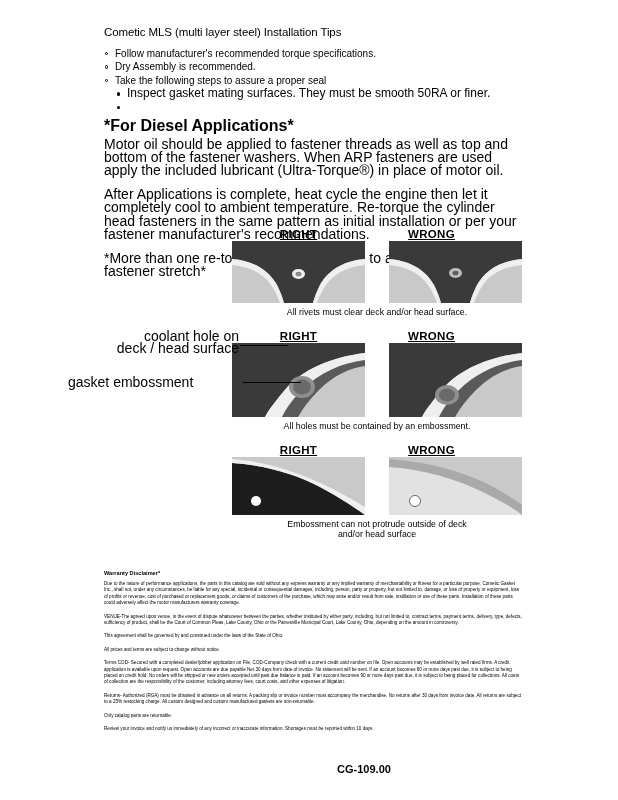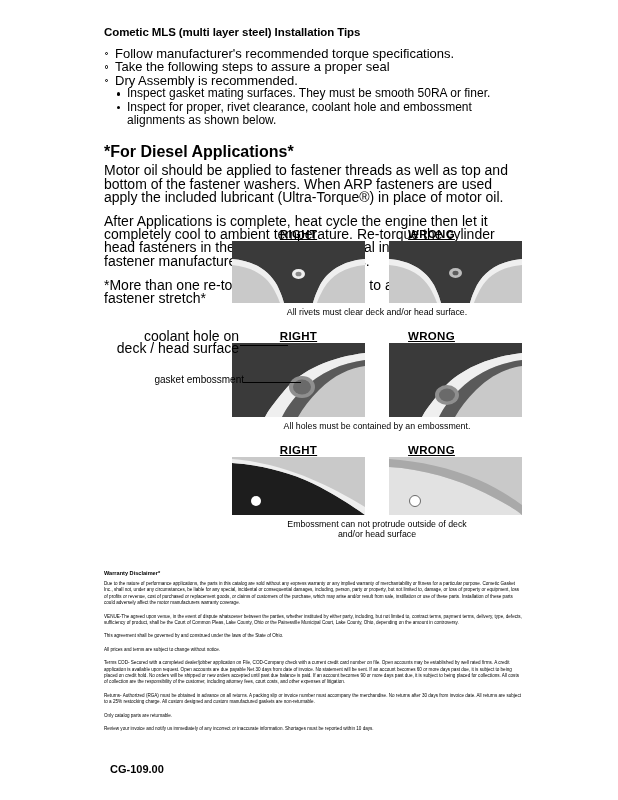--- a/index.html
+++ b/index.html
@@ -22,31 +22,31 @@
     height: 800px;
   }
   .content {
     position: absolute;
     left: 104px;
     top: 26px;
     width: 418px;
   }
   h1.title {
     font-size: 11.5px;
-    font-weight: bold;
+    font-weight: normal;
     margin: 0 0 9px 0;
     letter-spacing: -0.1px;
   }
   .bullet-list {
     margin: 0;
     padding: 0;
     list-style: none;
   }
   .bullet-list li {
-    font-size: 13px;
+    font-size: 10px;
     line-height: 13.4px;
     padding-left: 11px;
     position: relative;
   }
   .bullet-list li .hollow-dot {
     position: absolute;
     left: 1px;
     top: 5px;
     width: 3.2px;
     height: 3.2px;
@@ -136,25 +136,25 @@
     top: 330px;
     width: 135px;
     text-align: right;
   }
   .callout-line {
     font-size: 14px;
     line-height: 12px;
   }
   .callout2 {
     position: absolute;
-    left: 84px;
+    left: 68px;
     top: 374px;
     width: 160px;
-    text-align: right;
-    font-size: 10px;
+    text-align: left;
+    font-size: 14px;
   }
   .leader {
     position: absolute;
     background: #000;
     height: 1px;
   }
   
   .warranty {
     position: absolute;
     left: 104px;
@@ -170,21 +170,21 @@
     font-size: 4.6px;
     line-height: 6.4px;
     margin: 0 0 7px 0;
     text-align: left;
   }
   .doc-code {
     position: absolute;
     left: 0;
     top: 763px;
     width: 618px;
-    text-align: left;
+    text-align: center;
     font-size: 11px;
     font-weight: bold;
     padding-left: 110px;
     box-sizing: border-box;
   }
   svg { display: block; }
 </style>
 </head>
 <body>
 
@@ -193,36 +193,35 @@
   <div class="content">
     <h1 class="title">Cometic MLS (multi layer steel) Installation Tips</h1>
 
     <ul class="bullet-list">
       <li>
         <span class="hollow-dot"></span>
         <span>Follow manufacturer's recommended torque specifications.</span>
       </li>
       <li>
         <span class="hollow-dot"></span>
+        <span>Dry Assembly is recommended.</span>
+      </li>
+      <li>
+        <span class="hollow-dot"></span>
         <span>Take the following steps to assure a proper seal</span>
-      </li>
-      <li>
-        <span class="hollow-dot"></span>
-        <span>Dry Assembly is recommended.</span>
       </li>
     </ul>
 
     <ul class="sub-list">
       <li>
         <span class="solid-dot"></span>
         <span>Inspect gasket mating surfaces.  They must be smooth 50RA or finer.</span>
       </li>
       <li>
         <span class="solid-dot"></span>
-        <span>Inspect for proper, rivet clearance, coolant hole and embossment alignments as shown below.</span>
       </li>
     </ul>
 
     <h2 class="subtitle">*For Diesel Applications*</h2>
     <p class="para">Motor oil should be applied to fastener threads as well as top and bottom of the fastener washers. When ARP fasteners are used apply the included lubricant (Ultra-Torque®) in place of motor oil.</p>
     <p class="para">After Applications is complete, heat cycle the engine then let it completely cool to ambient temperature. Re-torque the cylinder head fasteners in the same pattern as initial installation or per your fastener manufacturer's recommendations.</p>
     <p class="para tight">*More than one re-torque may be required to achieve proper fastener stretch*</p>
   </div>
 
   <div class="figures">

